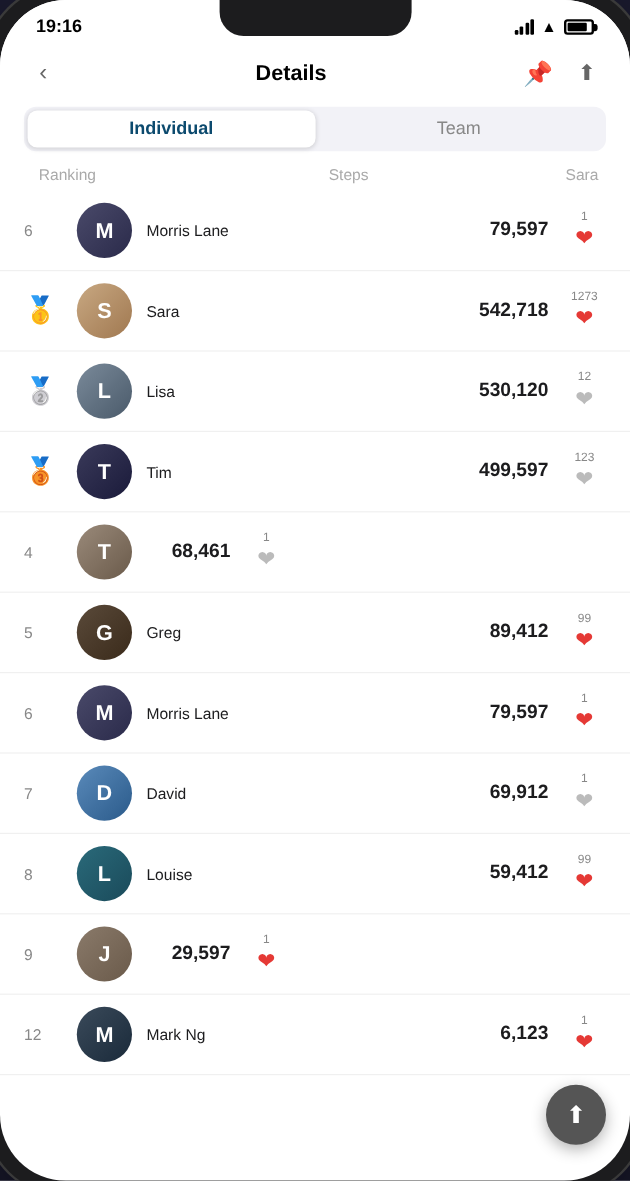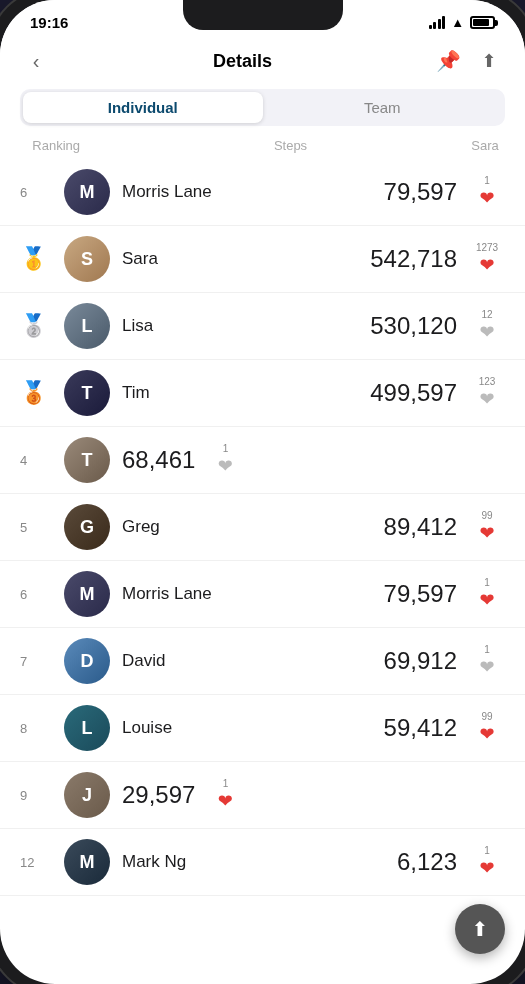--- a/index.html
+++ b/index.html
@@ -163,27 +163,27 @@
       flex-shrink: 0;
       background: #ddd;
       margin-right: 12px;
       display: flex; align-items: center; justify-content: center;
       font-size: 18px;
       color: #fff;
       font-weight: 600;
     }
     .person-name {
       flex: 1;
-      font-size: 17px;
+      font-size: 13px;
       font-weight: 500;
       color: #1c1c1e;
     }
     .steps-count {
-      font-size: 24px;
-      font-weight: 400;
+      font-size: 16px;
+      font-weight: 700;
       color: #1c1c1e;
       margin-right: 12px;
       min-width: 70px;
       text-align: right;
     }
     .likes-area {
       width: 36px;
       display: flex;
       flex-direction: column;
       align-items: center;

